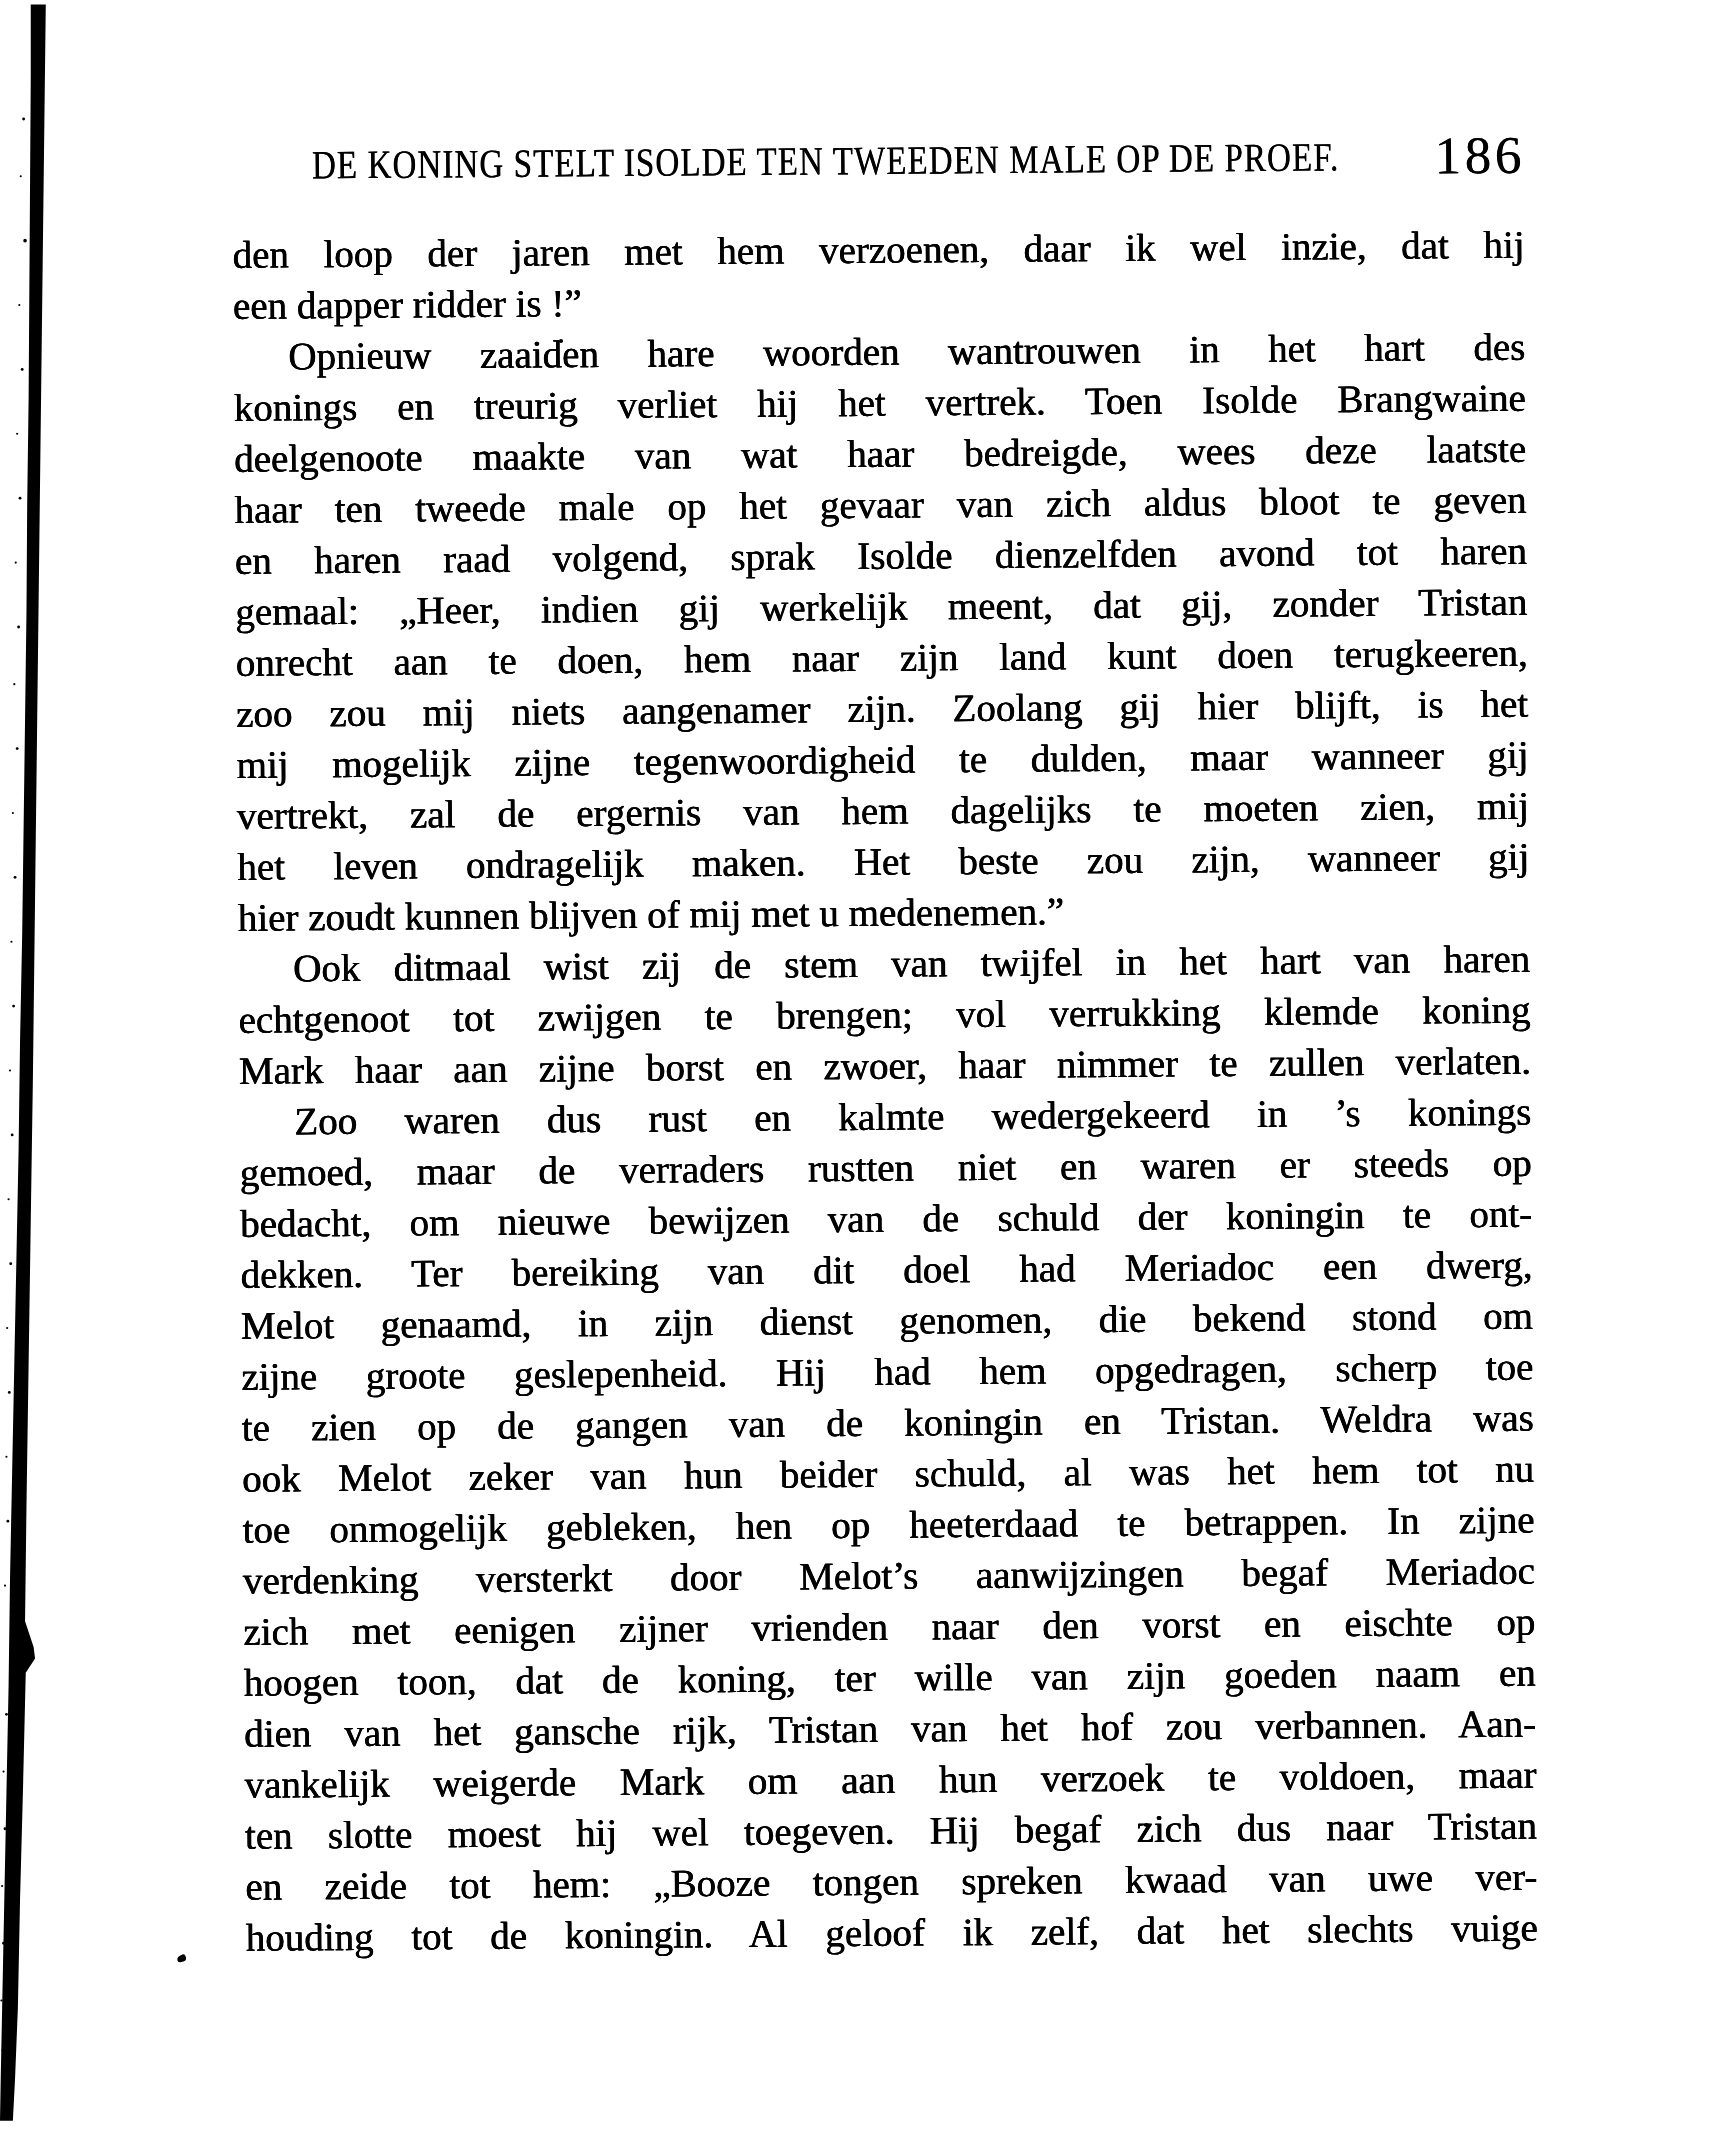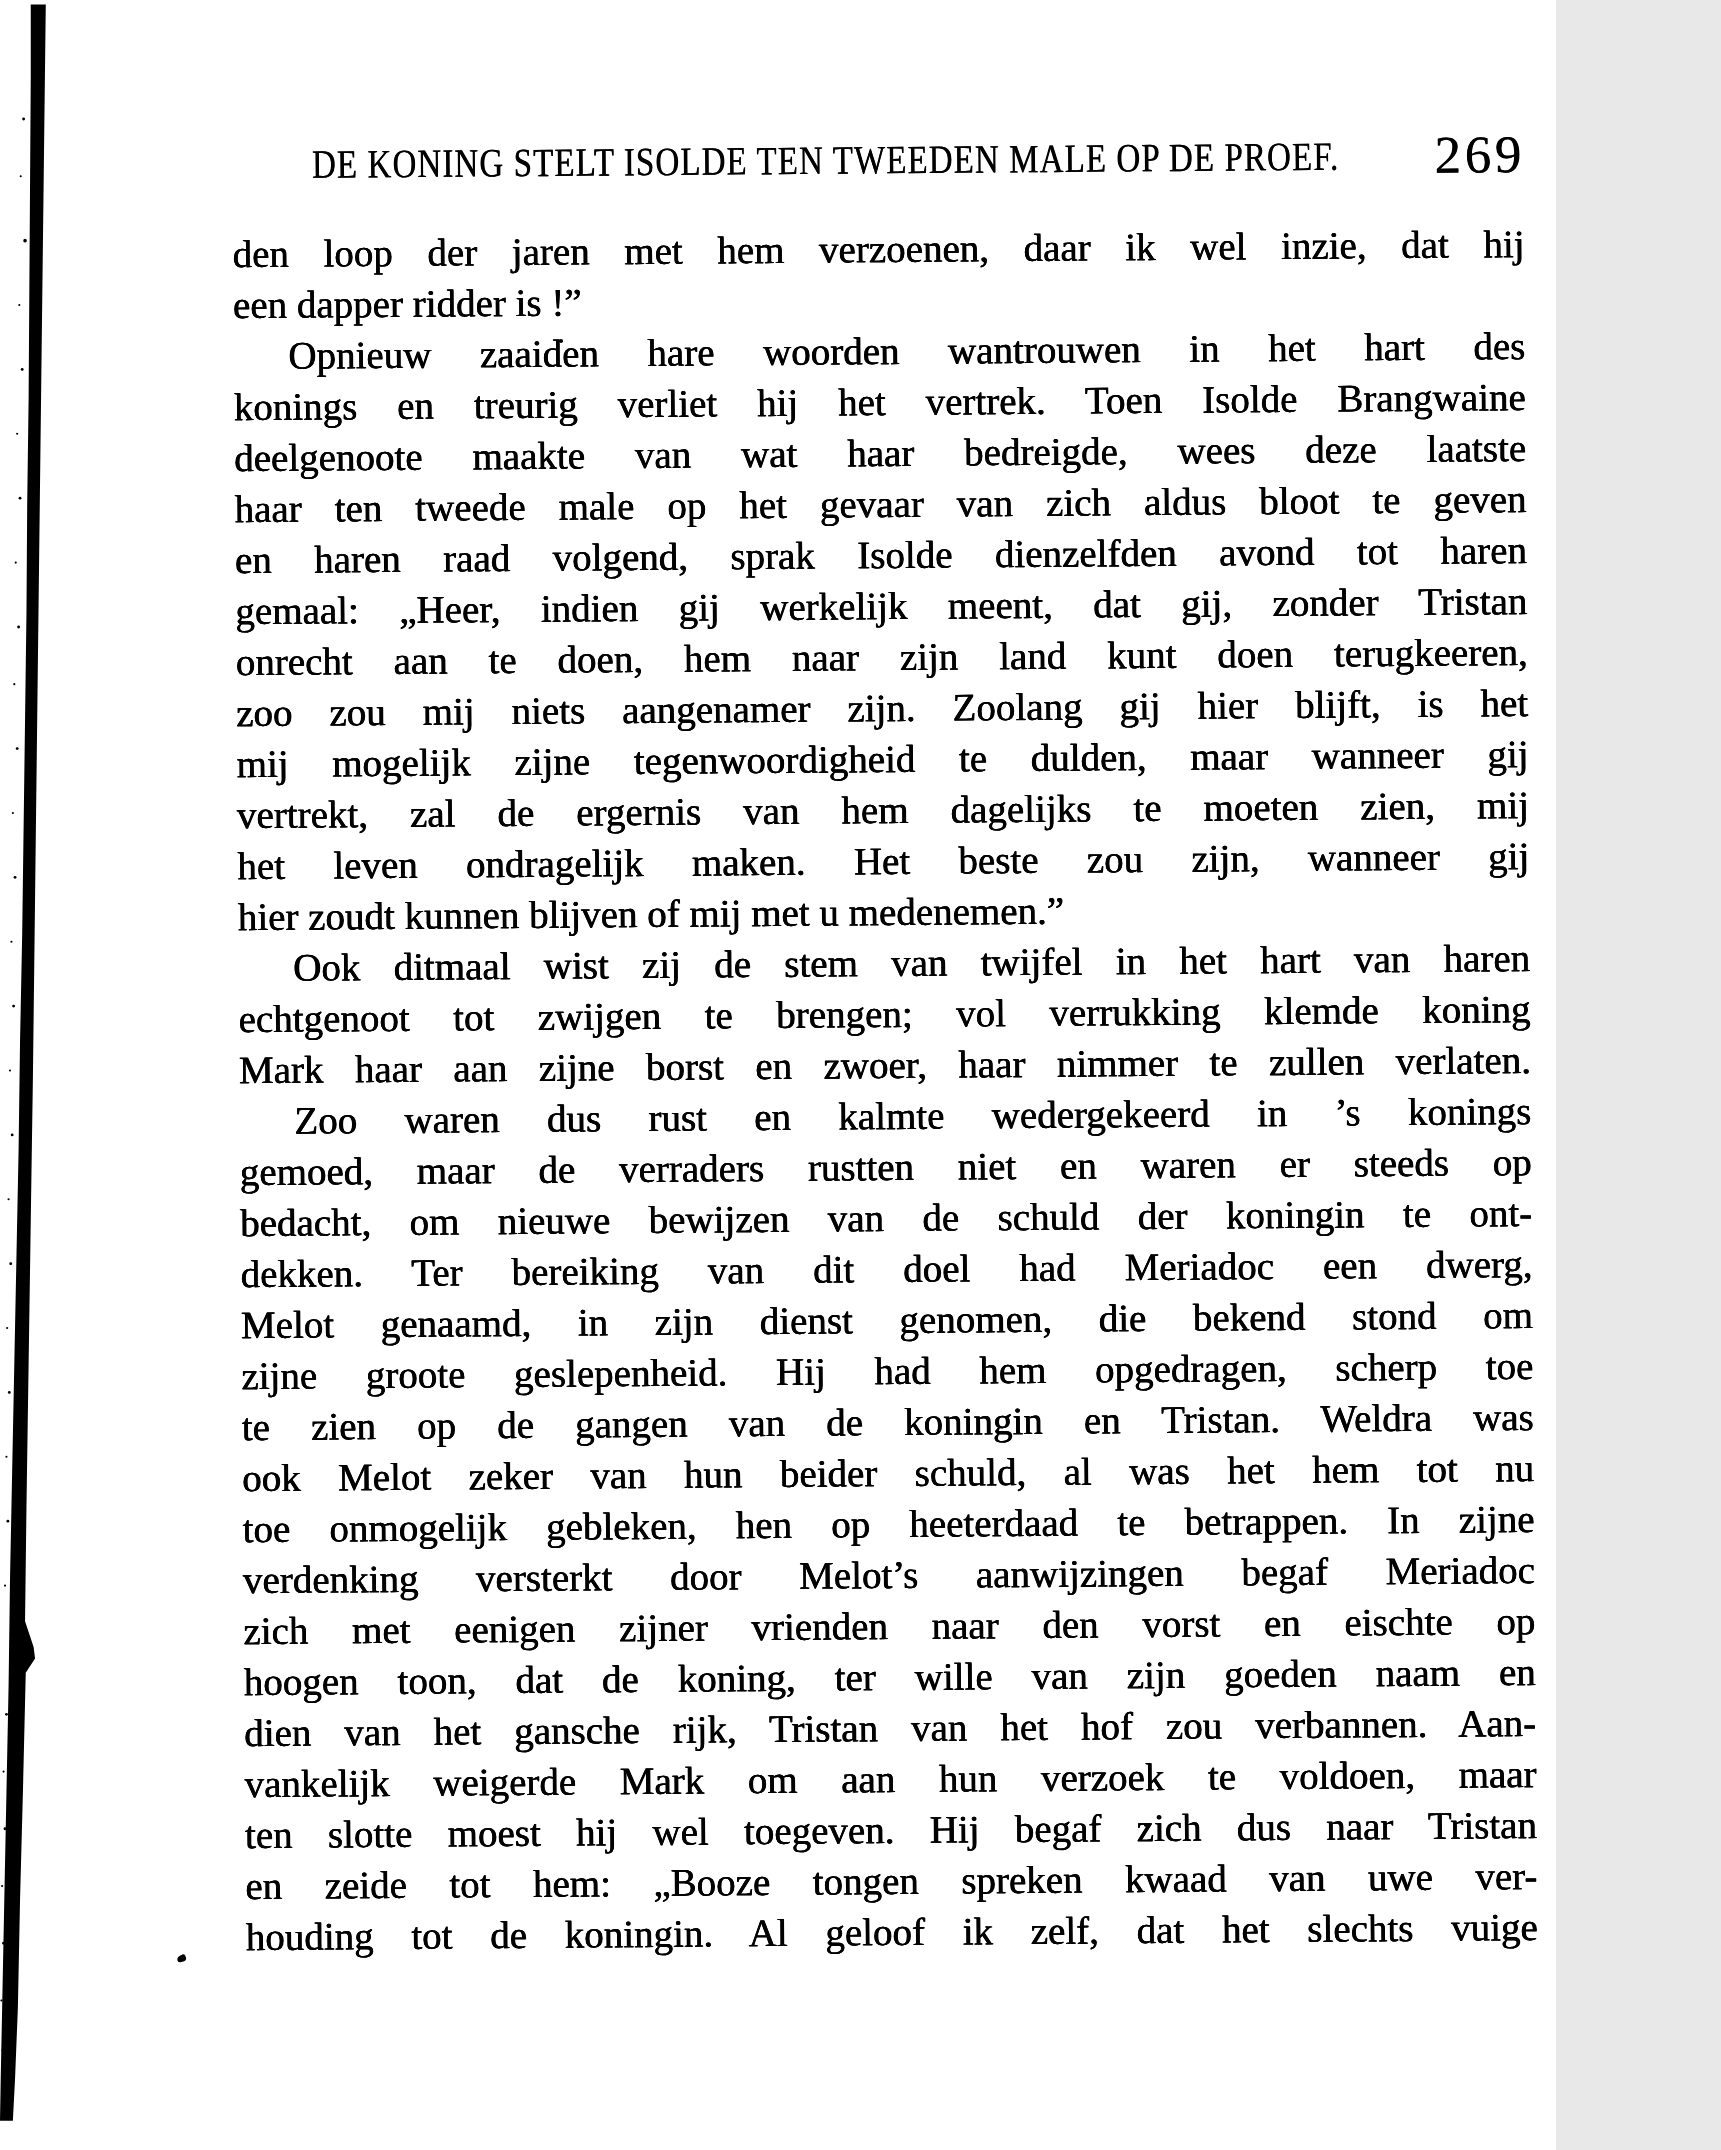--- a/index.html
+++ b/index.html
@@ -1,18 +1,18 @@
 <!DOCTYPE html>
 <html style="font-size:11.5px"><head>
 <meta charset="utf-8">
 <style>
   html, body { margin: 0; padding: 0; background: #e8e8e8; }
   .page {
     position: relative;
-    width: 1556px;
+    width: 1721px;
     height: 2151px;
     background: #ffffff;
     overflow: hidden;
     font-family: "Liberation Serif", "DejaVu Serif", serif;
     color: #000;
   }
   .rotwrap {
     position: absolute;
     inset: 0;
     transform: rotate(-0.45deg);
@@ -120,21 +120,21 @@
       <circle cx="5" cy="2710" r="2"></circle>
         <circle cx="2" cy="2790" r="1.5"></circle>
       <circle cx="4" cy="2860" r="2"></circle>
     </g>
   </svg>
 
   <div class="rotwrap">
 
     <header class="pagehead">
       <span class="running-title">DE KONING STELT ISOLDE TEN TWEEDEN MALE OP DE PROEF.</span>
-      <span class="page-number">269</span>
+      <span class="page-number">186</span>
     </header>
 
     <main class="textblock" id="textblock">
         <div class="line">den loop der jaren met hem verzoenen, daar ik wel inzie, dat hij</div>
         <div class="line short">een dapper ridder is !”</div>
         <div class="line indent">Opnieuw zaaiden hare woorden wantrouwen in het hart des</div>
         <div class="line">konings en treurig verliet hij het vertrek. Toen Isolde Brangwaine</div>
         <div class="line">deelgenoote maakte van wat haar bedreigde, wees deze laatste</div>
         <div class="line">haar ten tweede male op het gevaar van zich aldus bloot te geven</div>
         <div class="line">en haren raad volgend, sprak Isolde dienzelfden avond tot haren</div>

